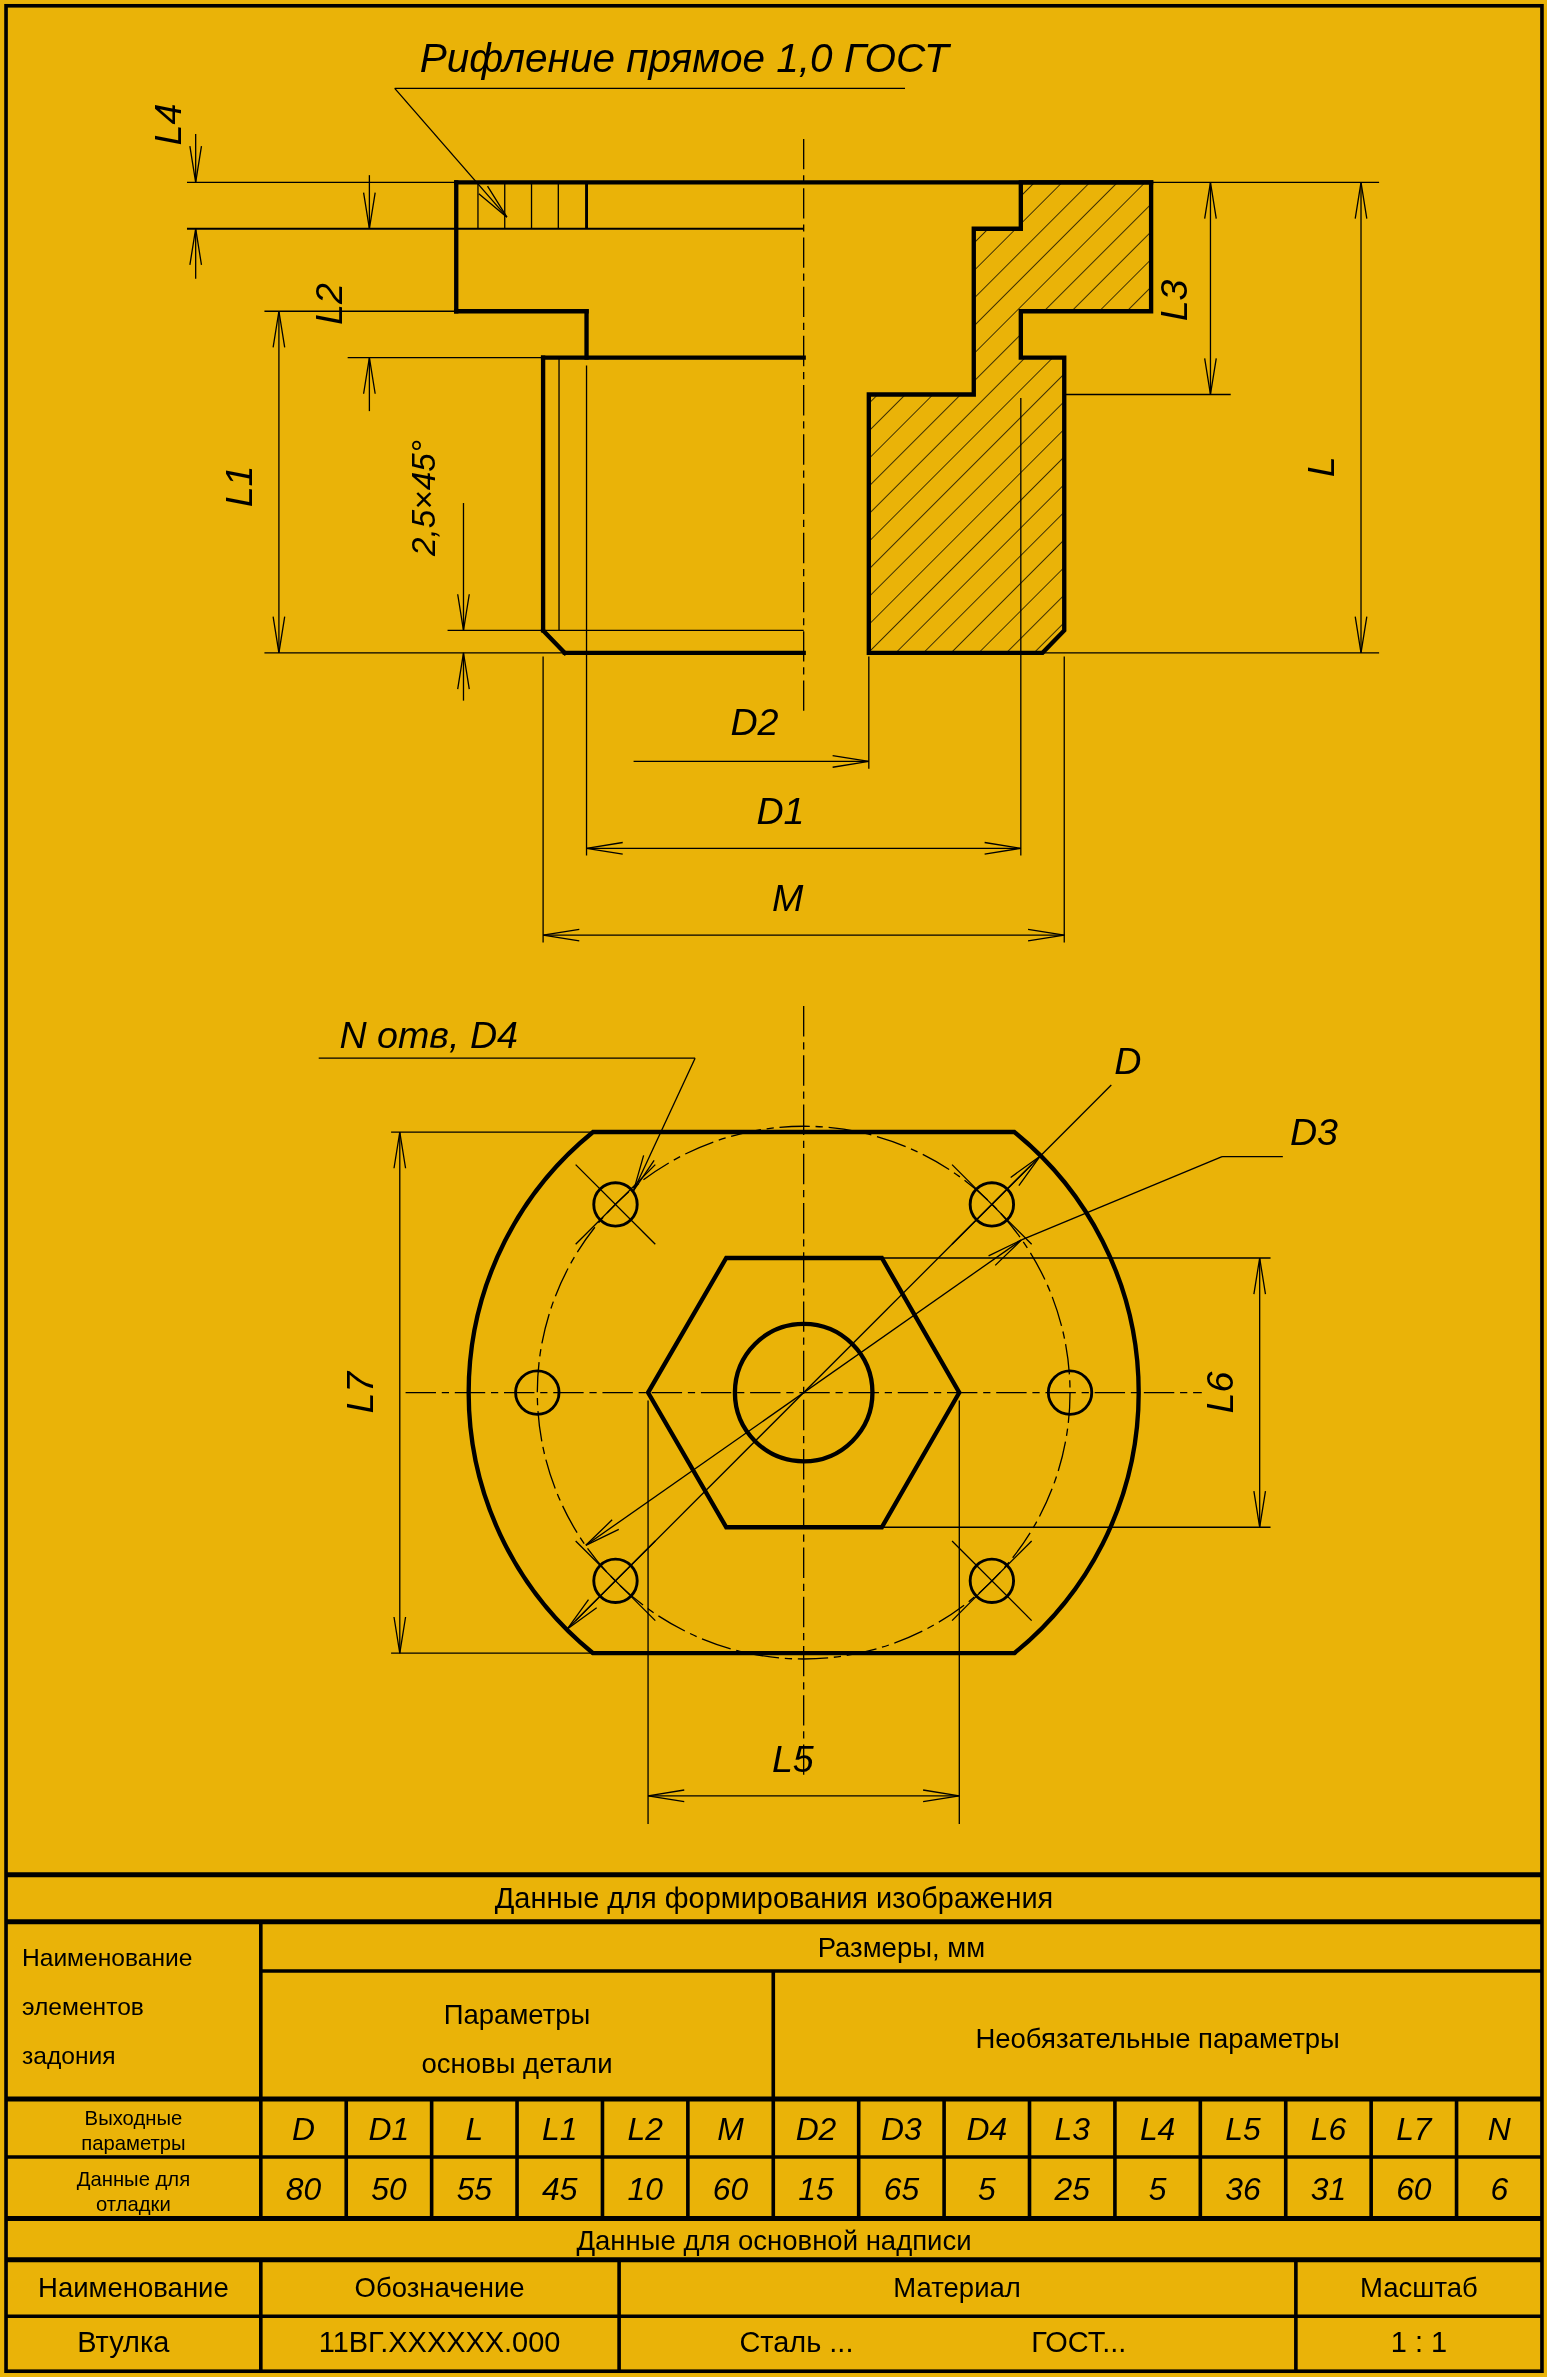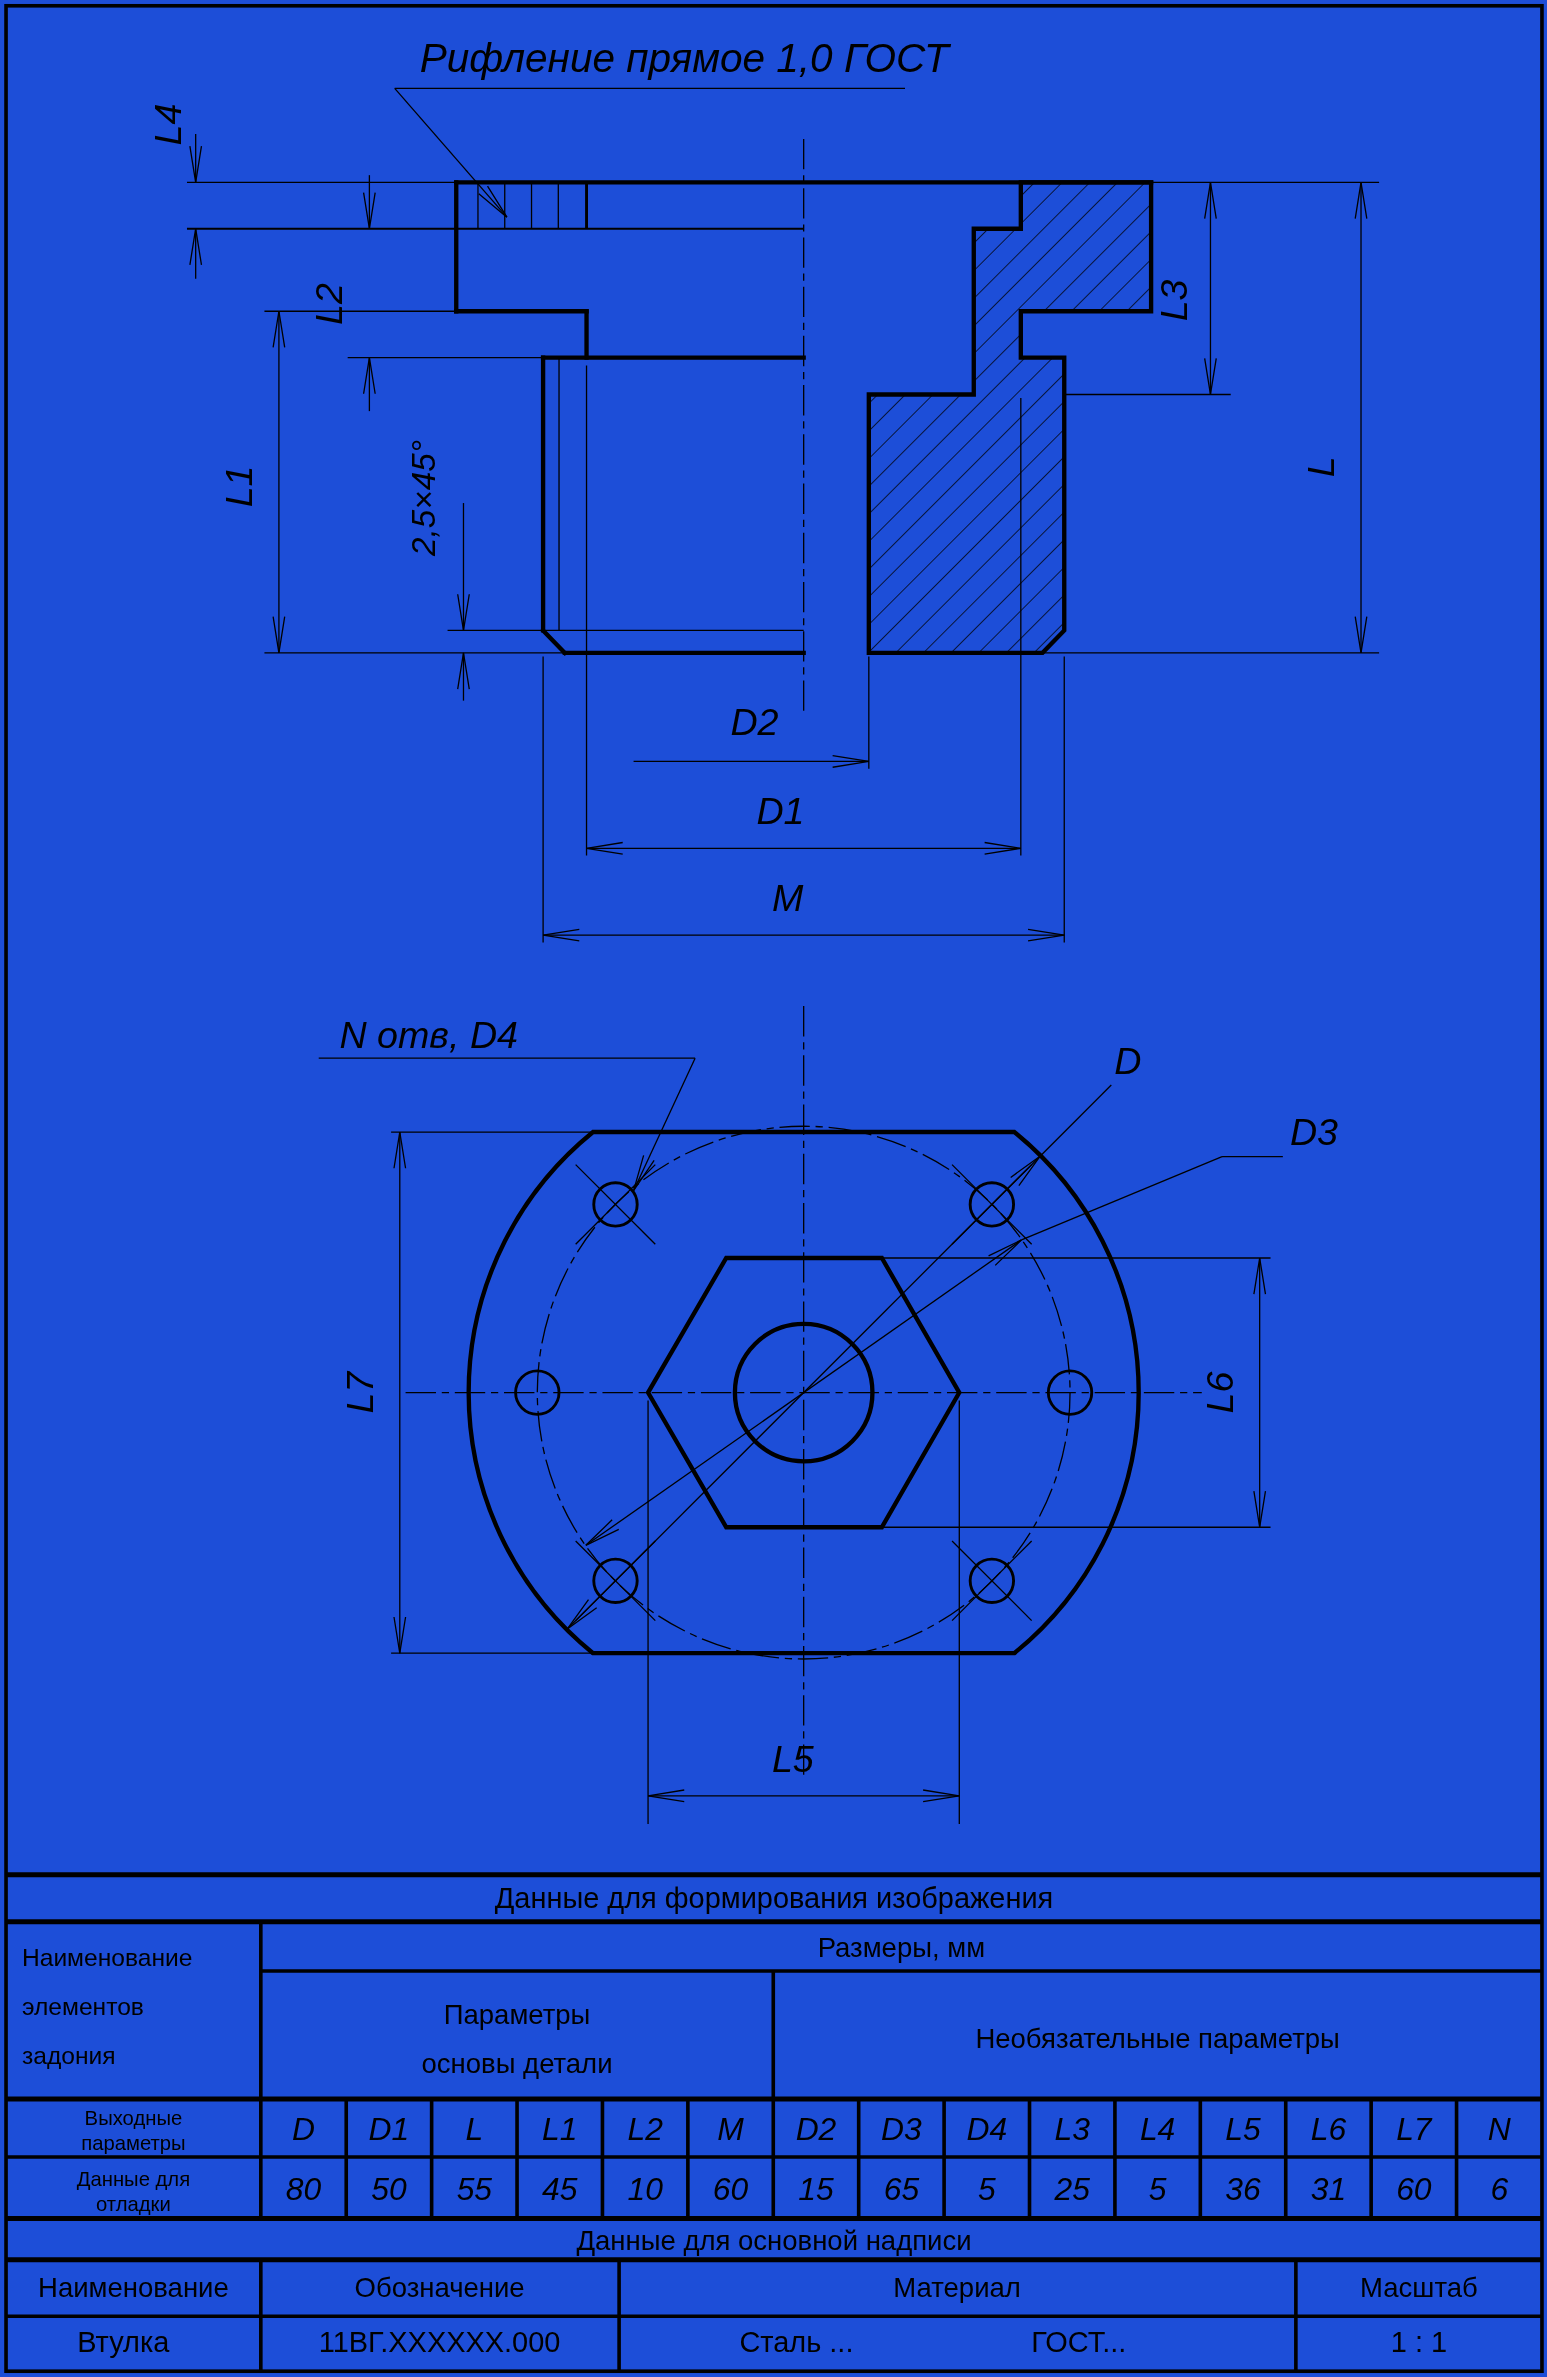--- a/index.html
+++ b/index.html
@@ -1,16 +1,16 @@
 <!DOCTYPE html>
 <html style="font-size:11.6px"><head>
 <meta charset="utf-8">
 <style>
   html,body{margin:0;padding:0;background:#fff;}
-  .sheet{width:1548px;height:2377px;position:relative;background:#1d4ed8;}
+  .sheet{width:1548px;height:2377px;position:relative;background:#eab308;}
   svg{display:block;}
   text{font-family:"Liberation Sans","DejaVu Sans",sans-serif;fill:#000;}
   .lbl{font-style:italic;font-size:52px;}
   .lbl-s{font-style:italic;font-size:46px;}
   .note{font-style:italic;font-size:56px;}
   .t40{font-size:40px;}
   .t38{font-size:38px;}
   .t34{font-size:34px;}
   .t28{font-size:28px;}
   .tv{font-style:italic;font-size:44px;}

